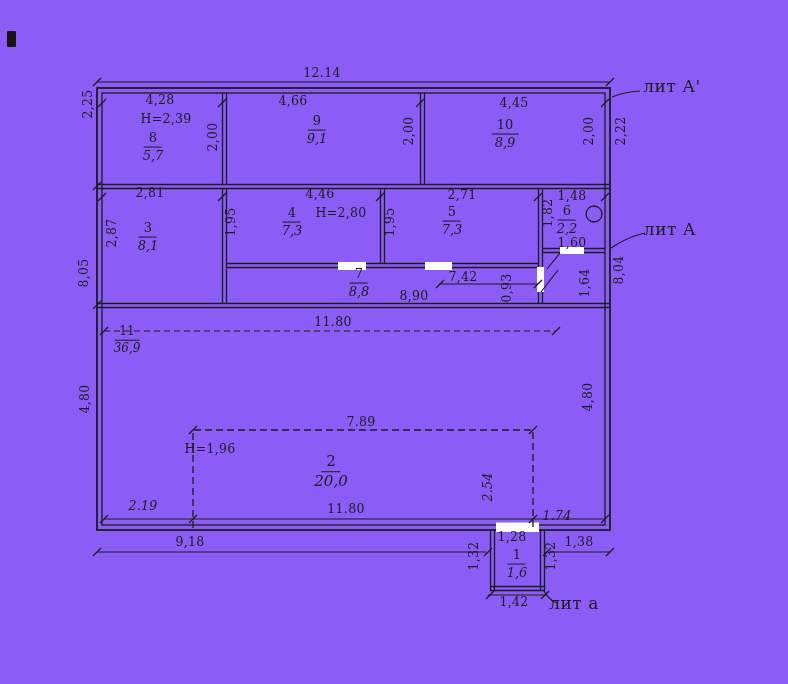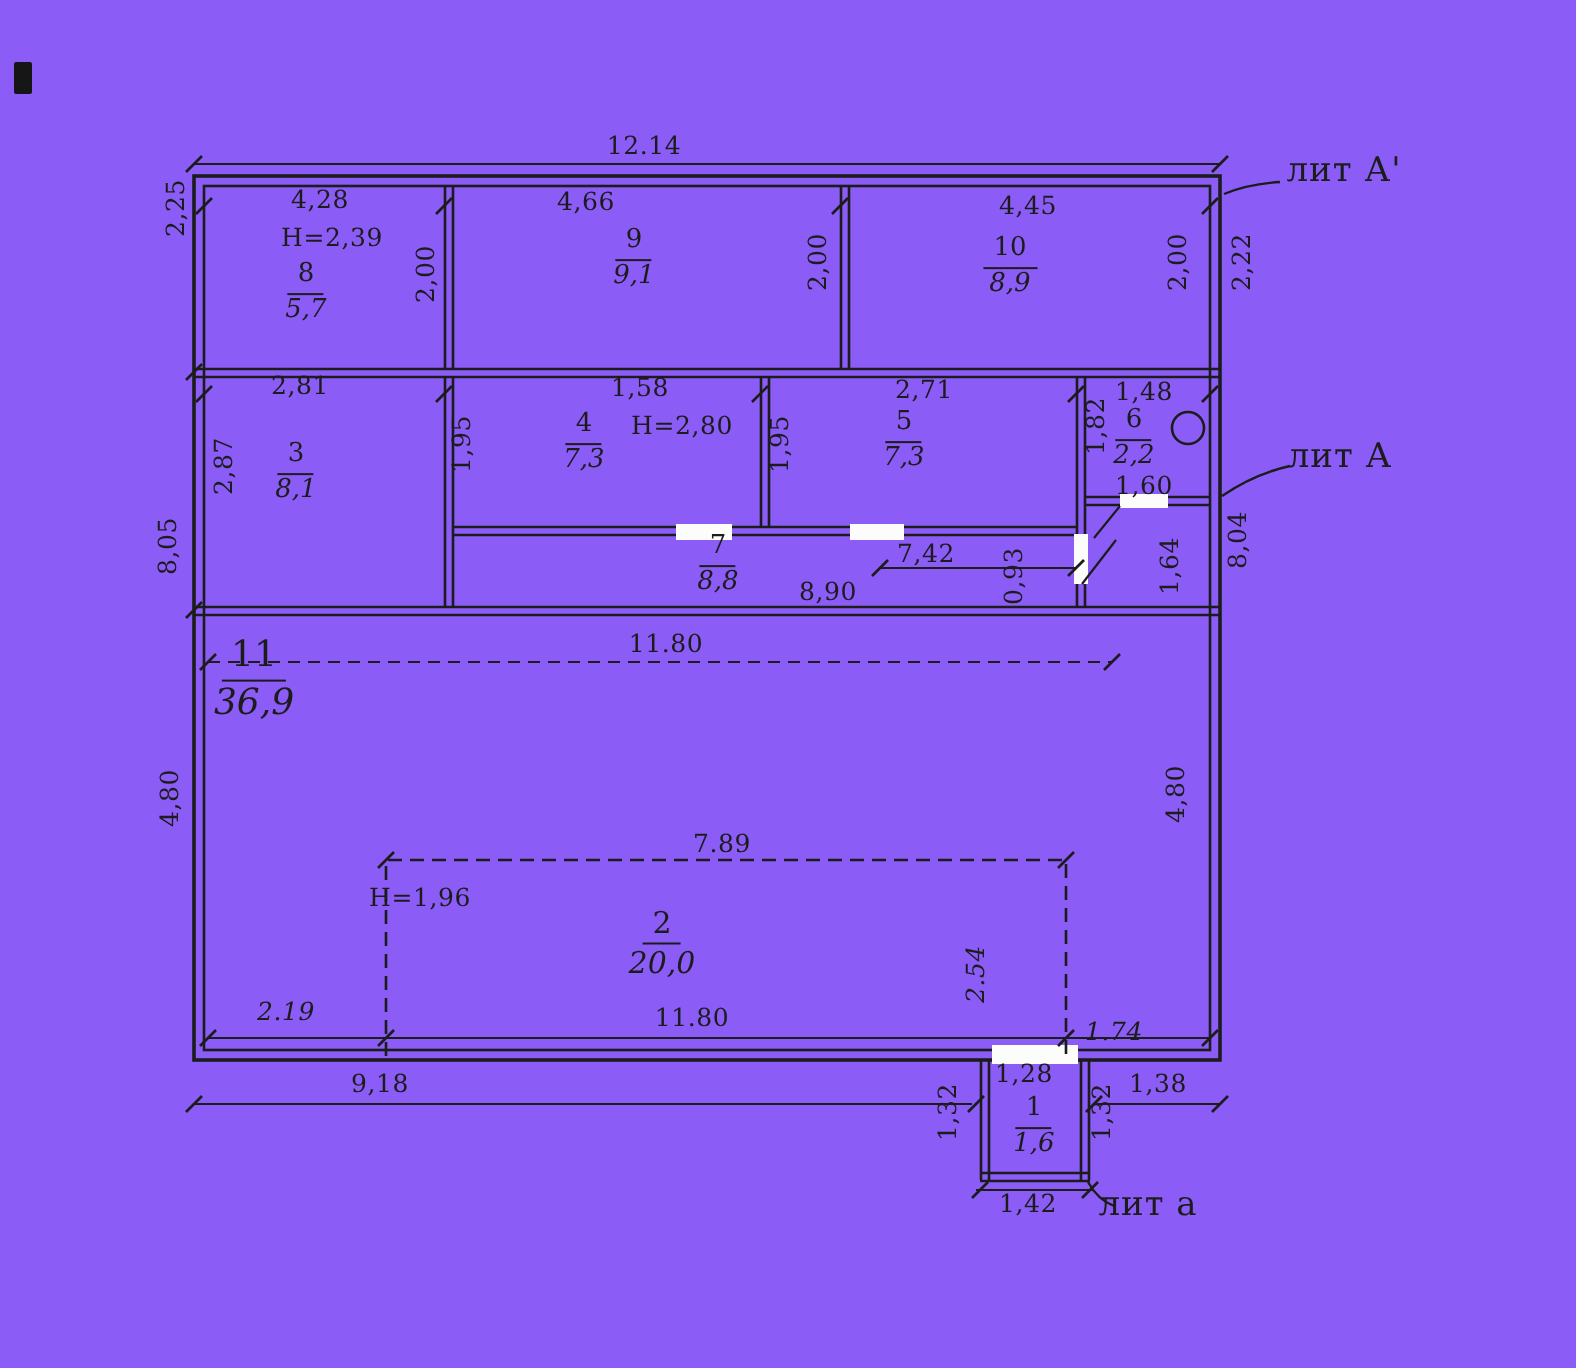--- a/index.html
+++ b/index.html
@@ -15,21 +15,21 @@
   }
   .lbl.v{transform:translate(-50%,-50%) rotate(-90deg);}
   .lbl.it{font-style:italic;}
   .script{font-size:17px;letter-spacing:.5px;}
   .room-label{
     position:absolute;transform:translate(-50%,-50%);
     display:flex;flex-direction:column;align-items:center;font-size:13px;line-height:1.15;
   }
   .room-label .rn{padding:0 5px 1px;border-bottom:1.2px solid #1c1c1c;}
   .room-label .ra{padding-top:1px;font-style:italic;}
-  .room-label.md{font-size:18px;}
+  .room-label.md{font-size:12px;}
   .room-label.lg{font-size:15px;}
   .blot{position:absolute;left:7px;top:31px;width:9px;height:16px;background:#161616;border-radius:1px;}
 </style>
 </head>
 <body>
 
 <div class="page">
 
   <div class="blot"></div>
 
@@ -173,21 +173,21 @@
     <span class="ra">8,9</span>
   </div>
 
   <span class="lbl" style="left:150px;top:193px">2,81</span>
   <span class="lbl v" style="left:112px;top:233px">2,87</span>
   <div class="room-label" style="left:148px;top:237px">
     <span class="rn">3</span>
     <span class="ra">8,1</span>
   </div>
 
-  <span class="lbl" style="left:320px;top:194px">1,58</span>
+  <span class="lbl" style="left:320px;top:194px">4,46</span>
   <span class="lbl" style="left:341px;top:213px">Н=2,80</span>
   <span class="lbl v" style="left:231px;top:222px">1,95</span>
   <div class="room-label" style="left:292px;top:222px">
     <span class="rn">4</span>
     <span class="ra">7,3</span>
   </div>
 
   <span class="lbl" style="left:462px;top:195px">2,71</span>
   <span class="lbl v" style="left:390px;top:222px">1,95</span>
   <div class="room-label" style="left:452px;top:221px">

